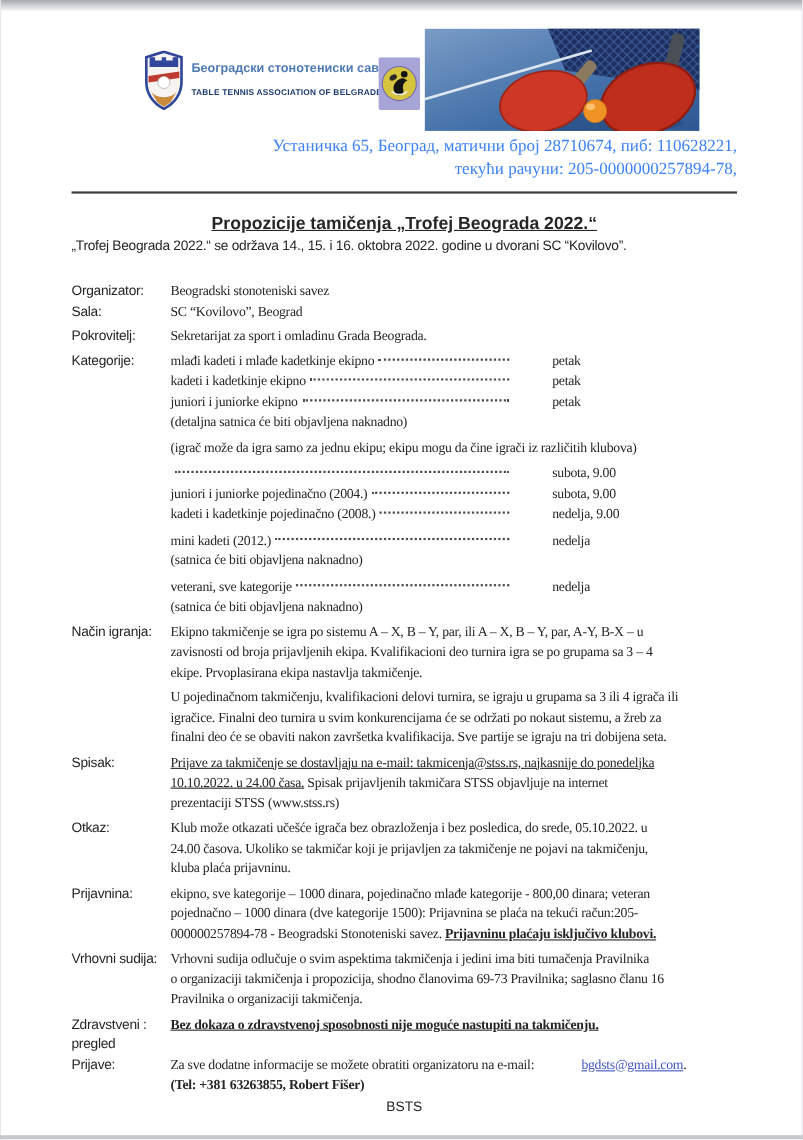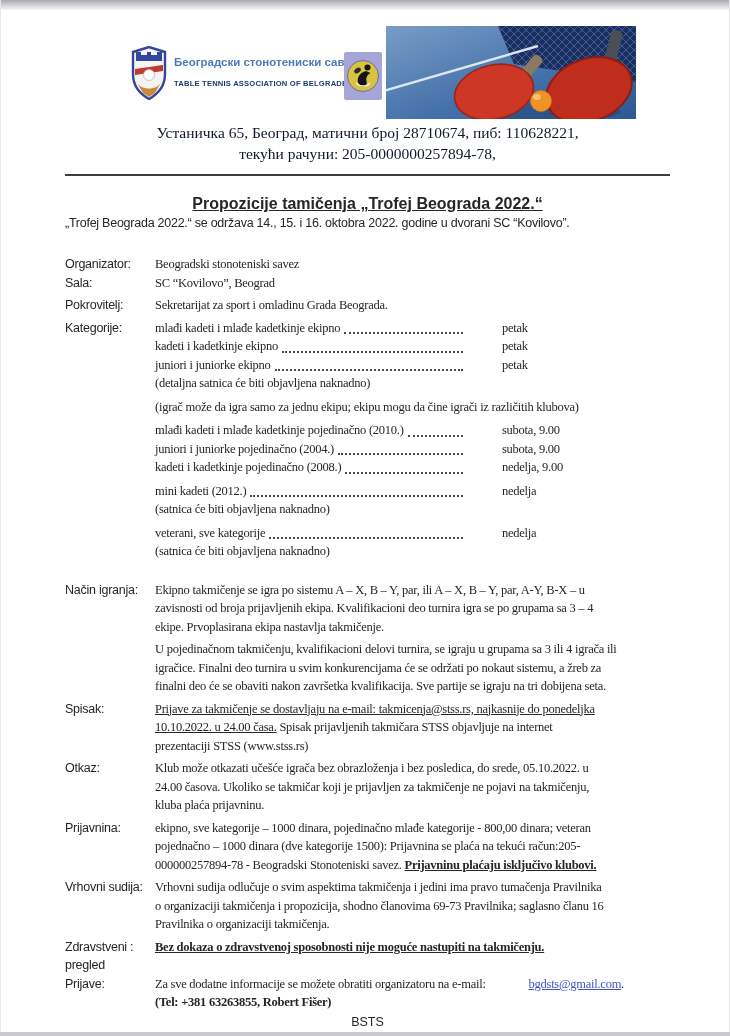--- a/index.html
+++ b/index.html
@@ -21,44 +21,44 @@
   
   .header-band{display:flex;align-items:flex-start;margin:16px 0 0 66px;height:93px;}
   .logo-left{display:flex;align-items:center;gap:7px;padding-top:20px;}
   .org-names{width:168px;letter-spacing:0;}
   .org-cy{font-size:11.5px;font-weight:bold;color:#4f7bb5;white-space:nowrap;}
   .org-en{font-size:7.6px;font-weight:bold;color:#1d3a70;letter-spacing:.2px;margin-top:3px;white-space:nowrap;}
   .badge{margin:26px 4px 0 2px;flex:0 0 auto;}
   .photo{flex:0 0 auto;display:block;}
 
   .address{font-family:"Liberation Serif",serif;font-size:15.5px;line-height:21px;
-    letter-spacing:0;text-align:center;margin-top:3px;color:#0f172a;}
+    letter-spacing:0;text-align:right;margin-top:3px;color:#3b82f6;}
 
   .divider{border:none;border-top:2px solid #3e3e3e;margin:10px 0 0 0;}
 
   .doc-title{text-align:center;font-weight:bold;font-size:16px;letter-spacing:0;
     text-decoration:underline;margin-top:19px;}
 
   .intro{white-space:nowrap;}
 
   .sections{margin-top:23px;}
   .row{display:grid;grid-template-columns:90px 515px;margin-bottom:4px;}
   .row.tight{margin-bottom:0;}
   .label{white-space:nowrap;}
   .content{width:515px;font-family:Liberation Serif, serif;}
   .line{white-space:nowrap;}
   .par{margin:0 0 4px 0;}
   .par:last-child{margin-bottom:0;}
 
-  .cat-row{display:flex;align-items:flex-end;}
+  .cat-row{display:flex;align-items:center;}
   .cat-name{white-space:nowrap;}
   .cat-dots{flex:1 1 auto;border-bottom:2px dotted #4a4a4a;margin:0 3px 3px 4px;height:1px;}
   .cat-val{flex:0 0 168px;white-space:nowrap;padding-left:36px;}
   .cat-group{margin-bottom:5px;}
-  .cat-group:last-child{margin-bottom:16px;}
+  .cat-group:last-child{margin-bottom:0;}
 
   .u{text-decoration:underline;}
   .bu{font-weight:bold;text-decoration:underline;}
   .b{font-weight:bold;}
   a.link{color:#4156c4;text-decoration:underline;cursor:pointer;margin-left:40px;}
 
   .footer{text-align:center;margin-top:1px;letter-spacing:0;}
 </style>
 </head>
 <body>
@@ -170,21 +170,20 @@
             <span class="cat-dots"></span>
             <span class="cat-val">petak</span>
           </div>
           <div class="line">(detaljna satnica će biti objavljena naknadno)</div>
         </div>
 
         <div class="cat-group line">(igrač može da igra samo za jednu ekipu; ekipu mogu da čine igrači iz različitih klubova)</div>
 
         <div class="cat-group">
           <div class="cat-row">
-            <span class="cat-name">mlađi kadeti i mlađe kadetkinje pojedinačno (2010.)</span>
             <span class="cat-dots"></span>
             <span class="cat-val">subota, 9.00</span>
           </div>
           <div class="cat-row">
             <span class="cat-name">juniori i juniorke pojedinačno (2004.)</span>
             <span class="cat-dots"></span>
             <span class="cat-val">subota, 9.00</span>
           </div>
           <div class="cat-row">
             <span class="cat-name">kadeti i kadetkinje pojedinačno (2008.)</span>
@@ -253,21 +252,21 @@
       <div class="content">
         <div class="line">ekipno, sve kategorije – 1000 dinara, pojedinačno mlađe kategorije - 800,00 dinara; veteran</div>
         <div class="line">pojednačno – 1000 dinara (dve kategorije 1500): Prijavnina se plaća na tekući račun:205-</div>
         <div class="line"><span>000000257894-78 - Beogradski Stonoteniski savez. </span><span class="bu">Prijavninu plaćaju isključivo klubovi.</span></div>
       </div>
     </div>
 
     <div class="row">
       <div class="label">Vrhovni sudija:</div>
       <div class="content">
-        <div class="line">Vrhovni sudija odlučuje o svim aspektima takmičenja i jedini ima pravo tumačenja Pravilnika</div>
+        <div class="line">Vrhovni sudija odlučuje o svim aspektima takmičenja i jedini ima biti tumačenja Pravilnika</div>
         <div class="line">o organizaciji takmičenja i propozicija, shodno članovima 69-73 Pravilnika; saglasno članu 16</div>
         <div class="line">Pravilnika o organizaciji takmičenja.</div>
       </div>
     </div>
 
     <div class="row tight">
       <div class="label">
         <div>Zdravstveni :</div>
         <div>pregled</div>
       </div>

